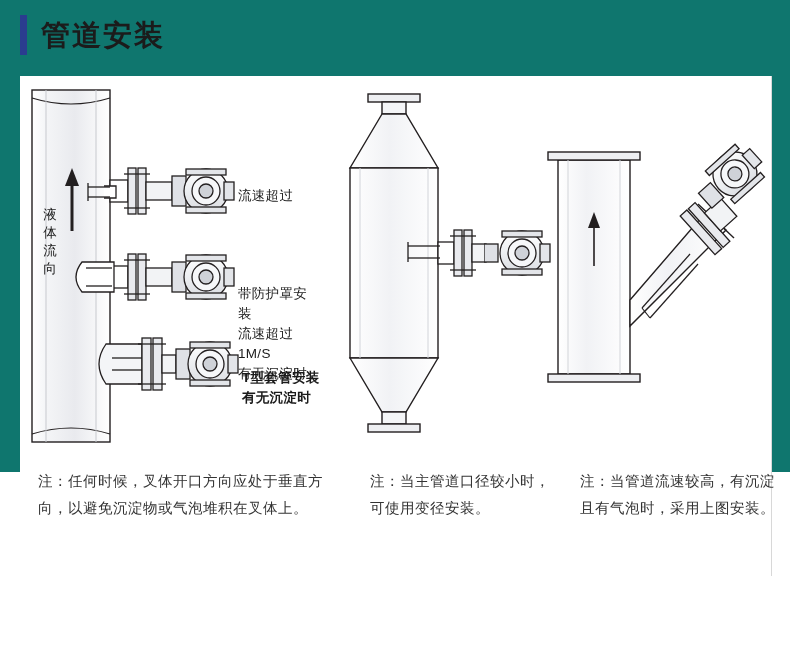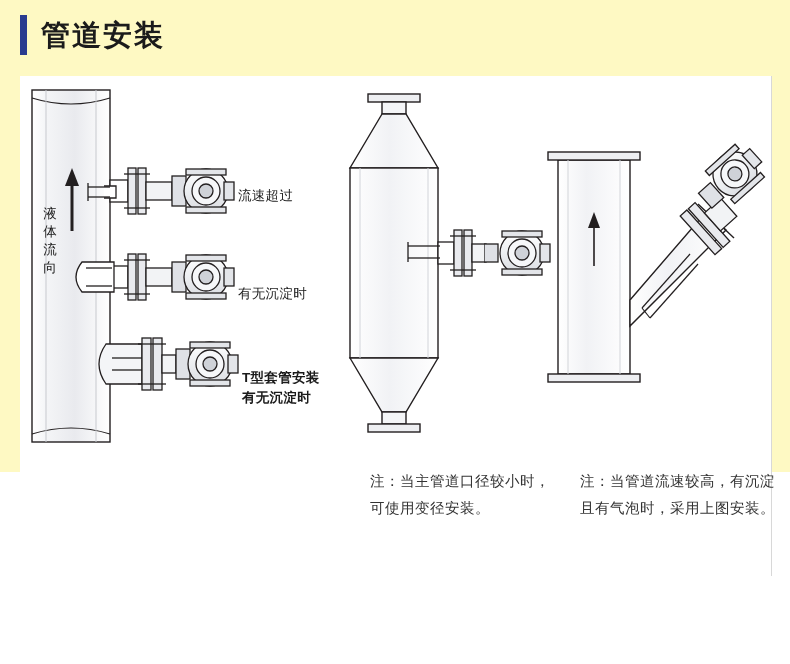--- a/index.html
+++ b/index.html
@@ -12,21 +12,21 @@
     height: 664px;
     font-family: "Liberation Sans", sans-serif;
     color: #231f20;
     position: relative;
     overflow: hidden;
   }
   .page {
     position: relative;
     width: 790px;
     height: 472px;
-    background: #fef9c3;
+    background: #0f766e;
   }
   
   .title-row {
     position: absolute;
     left: 20px;
     top: 14px;
     display: flex;
     align-items: center;
     height: 42px;
   }
@@ -87,21 +87,20 @@
     letter-spacing: 0.3px;
   }
   .label-strong { font-weight: bold; }
   .vert-label {
     position: absolute;
     font-size: 13.5px;
     line-height: 18px;
     color: #1b1b1b;
     width: 16px;
     text-align: center;
-    font-family: Liberation Mono, monospace;
   }
   svg { display: block; }
   .nofill { fill: none; }
 </style>
 </head>
 <body>
 
 <div class="page">
 
   <div class="title-row">
@@ -204,28 +203,31 @@
         </g>
       </svg>
 
       <div class="vert-label" style="left: 22px; top: 130px;">液体流向</div>
 
       <div class="label" style="left: 218px; top: 110px;">
         <div>流速超过</div>
       </div>
 
       <div class="label" style="left: 218px; top: 208px;">
+        <div>带防护罩安装</div>
+        <div>流速超过 1M/S</div>
         <div>有无沉淀时</div>
       </div>
 
       <div class="label label-strong" style="left: 222px; top: 292px;">
         <div>T型套管安装</div>
         <div>有无沉淀时</div>
       </div>
 
+      <div class="caption cap-a">注：任何时候，叉体开口方向应处于垂直方向，以避免沉淀物或气泡堆积在叉体上。</div>
     </div>
 
     <div class="col col-c">
       <svg width="242" height="390" viewBox="0 0 242 390">
         <defs>
           <linearGradient id="pipeGradC" x1="0" y1="0" x2="1" y2="0">
             <stop offset="0%" stop-color="#ffffff"></stop>
             <stop offset="40%" stop-color="#f1f2f5"></stop>
             <stop offset="100%" stop-color="#ffffff"></stop>
           </linearGradient>

